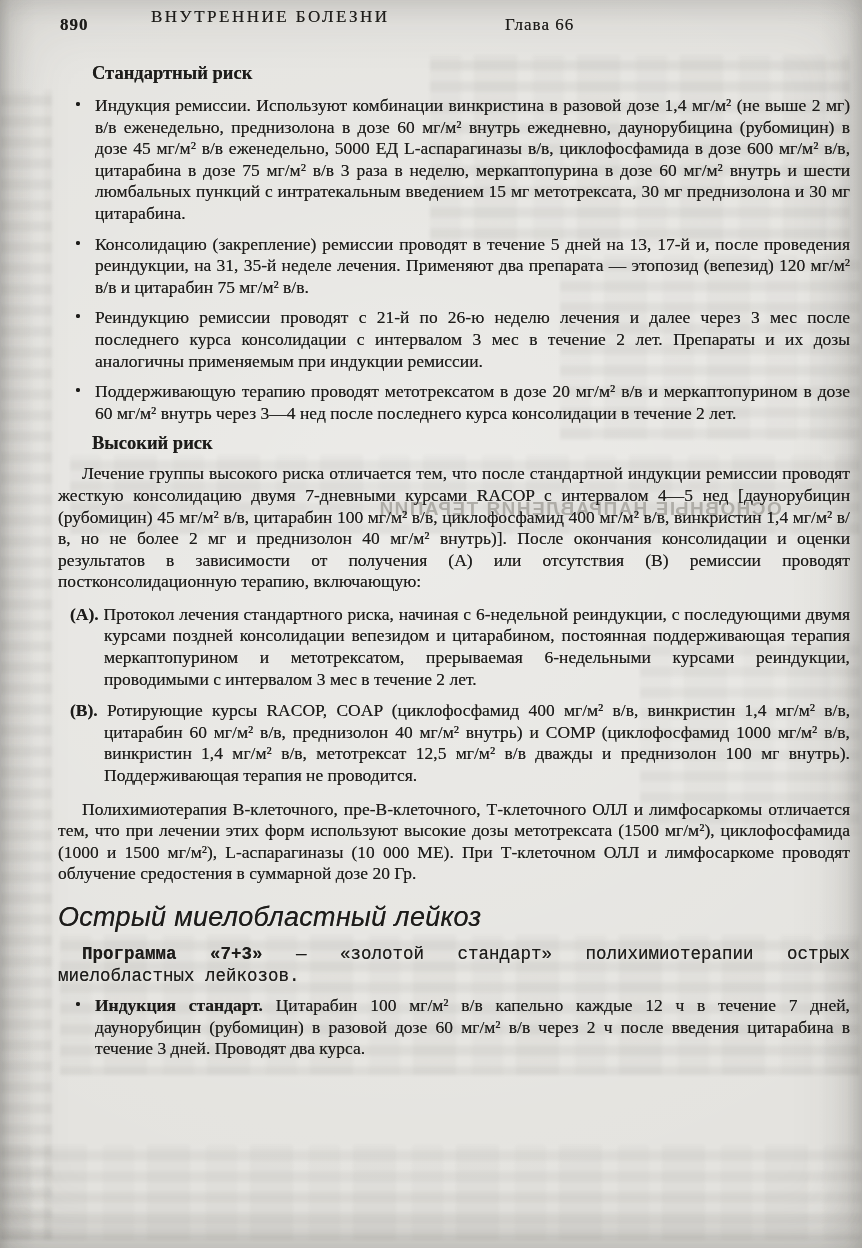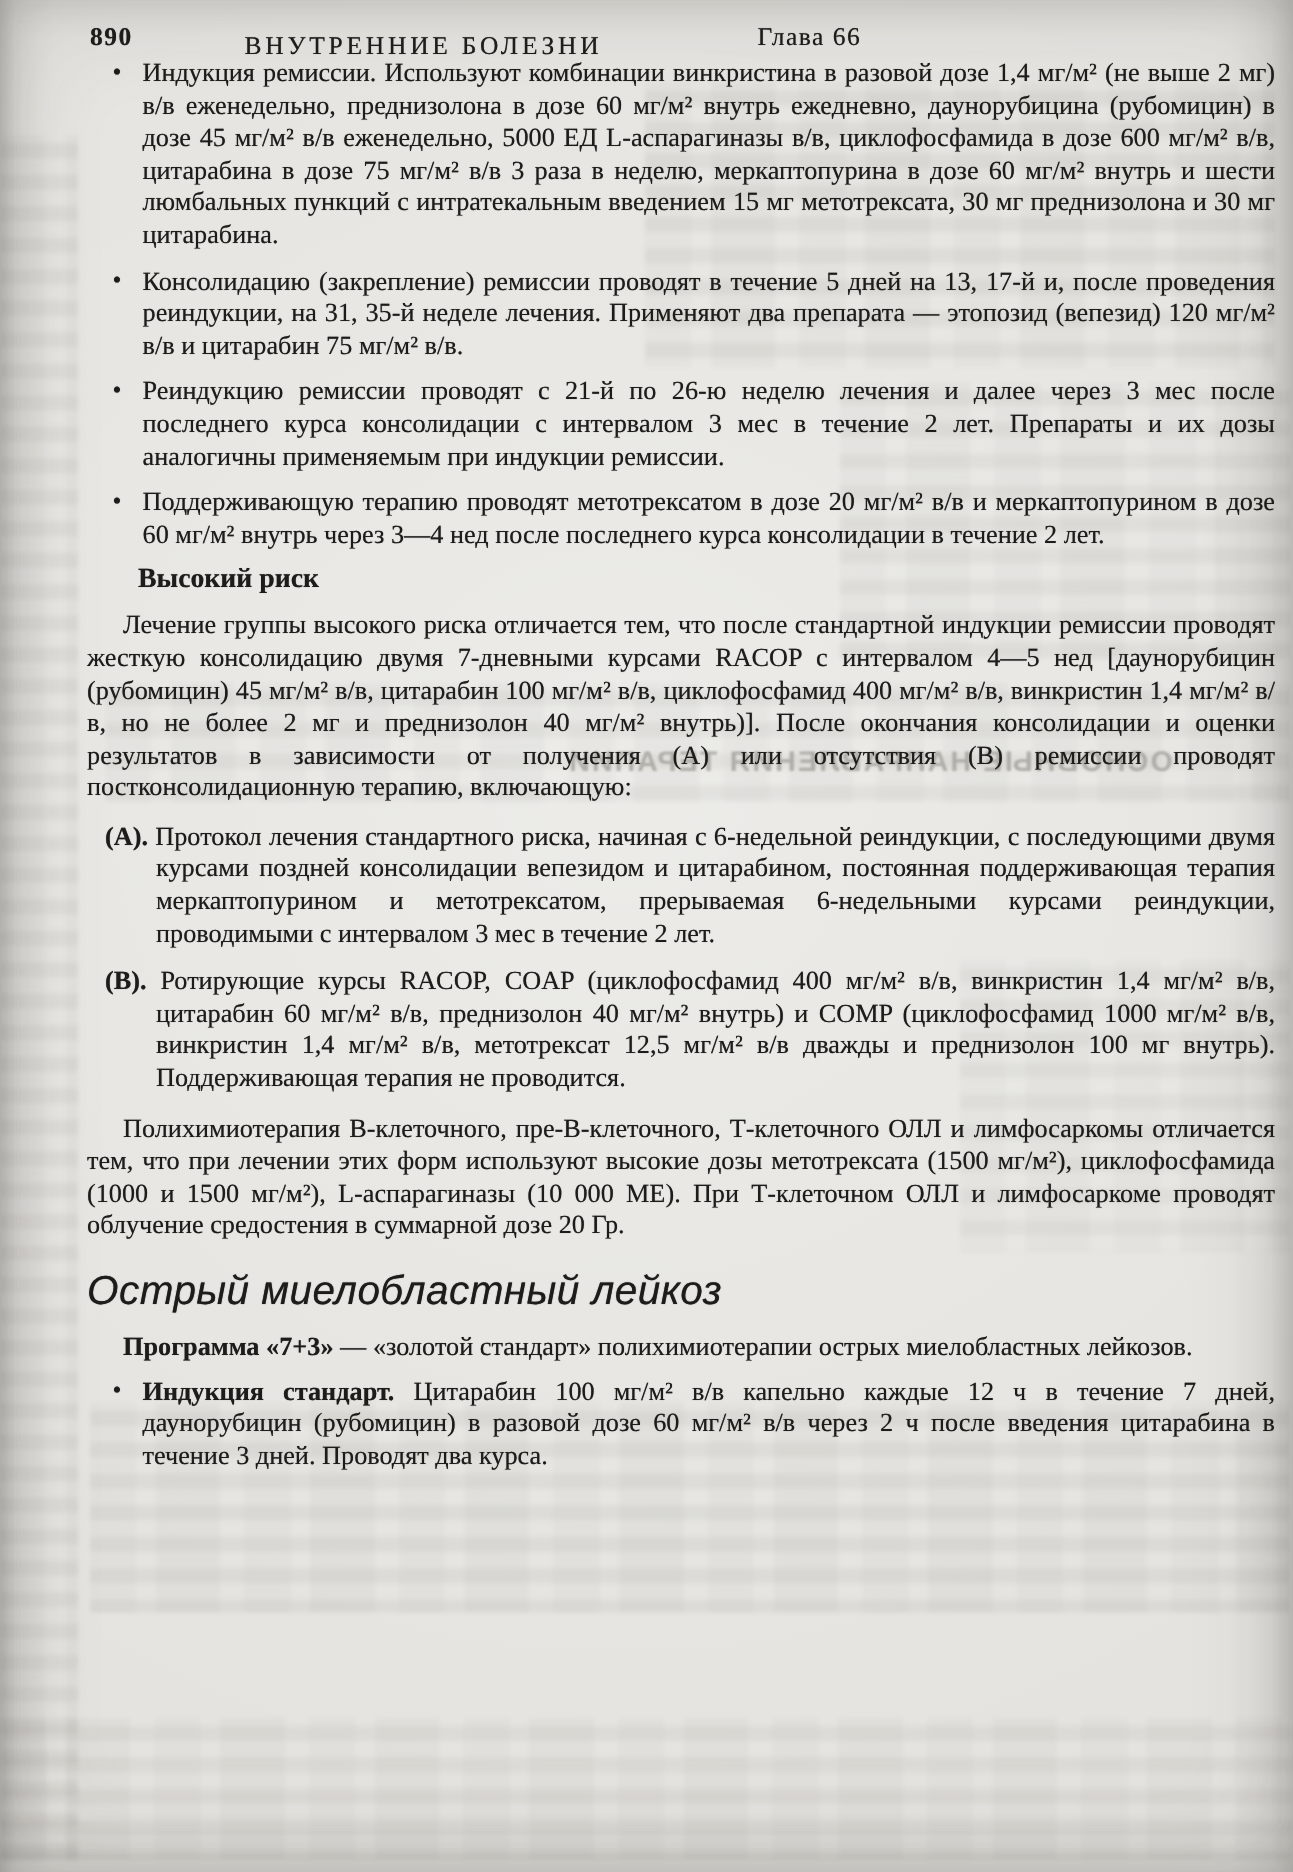--- a/index.html
+++ b/index.html
@@ -44,21 +44,21 @@
 
   
   .content{
     position:absolute;left:58px;top:0;width:792px;z-index:2;
     font-size:17.5px;line-height:21.6px;
     text-align:justify;
     text-shadow:0 0 0.5px rgba(25,24,22,0.65);
   }
   .running-head{position:relative;height:38px;font-size:17px;line-height:22px;text-align:left;}
   .running-head .pnum{position:absolute;left:2px;top:14px;font-weight:bold;letter-spacing:1px;}
-  .running-head .rtitle{position:absolute;left:93px;top:20px;letter-spacing:2.5px;margin-left:12px;}
+  .running-head .rtitle{position:absolute;left:93px;top:6px;letter-spacing:2.5px;}
   .running-head .chap{position:absolute;left:447px;top:14px;letter-spacing:1px;}
 
   h3.risk{font-size:18.5px;line-height:21px;margin:25px 0 11px 34px;text-align:left;}
   h2.aml{
     font-family:"Liberation Sans","DejaVu Sans",sans-serif;
     font-weight:normal;font-size:27px;line-height:30px;letter-spacing:0.3px;
     margin:17px 0 12px 0;text-align:left;
     text-shadow:0 0 0.6px rgba(25,24,22,0.8);
     font-style:italic;
   }
@@ -88,20 +88,21 @@
   <div class="bleed-mirror" style="left:378px;top:498px;">ОСНОВНЫЕ НАПРАВЛЕНИЯ ТЕРАПИИ</div>
 
   <div class="content">
 
     <div class="running-head">
       <span class="pnum">890</span>
       <span class="rtitle">ВНУТРЕННИЕ БОЛЕЗНИ</span>
       <span class="chap">Глава 66</span>
     </div>
 
+    <h3 class="risk">Стандартный риск</h3>
 
     <ul class="bullets">
       <li>
         <span class="dot">•</span>
         <span>Индукция ремиссии. Используют комбинации винкристина в разовой дозе 1,4 мг/м² (не выше 2 мг) в/в еженедельно, преднизолона в дозе 60 мг/м² внутрь ежедневно, даунорубицина (рубомицин) в дозе 45 мг/м² в/в еженедельно, 5000 ЕД L-аспарагиназы в/в, циклофосфамида в дозе 600 мг/м² в/в, цитарабина в дозе 75 мг/м² в/в 3 раза в неделю, меркаптопурина в дозе 60 мг/м² внутрь и шести люмбальных пункций с интратекальным введением 15 мг метотрексата, 30 мг преднизолона и 30 мг цитарабина.</span>
       </li>
       <li>
         <span class="dot">•</span>
         <span>Консолидацию (закрепление) ремиссии проводят в течение 5 дней на 13, 17-й и, после проведения реиндукции, на 31, 35-й неделе лечения. Применяют два препарата — этопозид (вепезид) 120 мг/м² в/в и цитарабин 75 мг/м² в/в.</span>
       </li>
@@ -126,21 +127,21 @@
 
     <div class="labeled" style="margin-bottom:12px;">
       <span class="lbl">(В).</span>
       <span>Ротирующие курсы RACOP, COAP (циклофосфамид 400 мг/м² в/в, винкристин 1,4 мг/м² в/в, цитарабин 60 мг/м² в/в, преднизолон 40 мг/м² внутрь) и COMP (циклофосфамид 1000 мг/м² в/в, винкристин 1,4 мг/м² в/в, метотрексат 12,5 мг/м² в/в дважды и преднизолон 100 мг внутрь). Поддерживающая терапия не проводится.</span>
     </div>
 
     <p class="body">Полихимиотерапия В-клеточного, пре-В-клеточного, Т-клеточного ОЛЛ и лимфосаркомы отличается тем, что при лечении этих форм используют высокие дозы метотрексата (1500 мг/м²), циклофосфамида (1000 и 1500 мг/м²), L-аспарагиназы (10 000 МЕ). При Т-клеточном ОЛЛ и лимфосаркоме проводят облучение средостения в суммарной дозе 20 Гр.</p>
 
     <h2 class="aml">Острый миелобластный лейкоз</h2>
 
-    <p class="body" style="margin-bottom:8px;">
+    <p class="body" style="margin-bottom:8px;font-family:Liberation Mono, monospace;">
       <b class="lead">Программа «7+3»</b><span> — «золотой стандарт» полихимиотерапии острых миелобластных лейкозов.</span>
     </p>
 
     <ul class="bullets">
       <li>
         <span class="dot">•</span>
         <b class="lead">Индукция стандарт.</b><span> Цитарабин 100 мг/м² в/в капельно каждые 12 ч в течение 7 дней, даунорубицин (рубомицин) в разовой дозе 60 мг/м² в/в через 2 ч после введения цитарабина в течение 3 дней. Проводят два курса.</span>
       </li>
     </ul>
 

